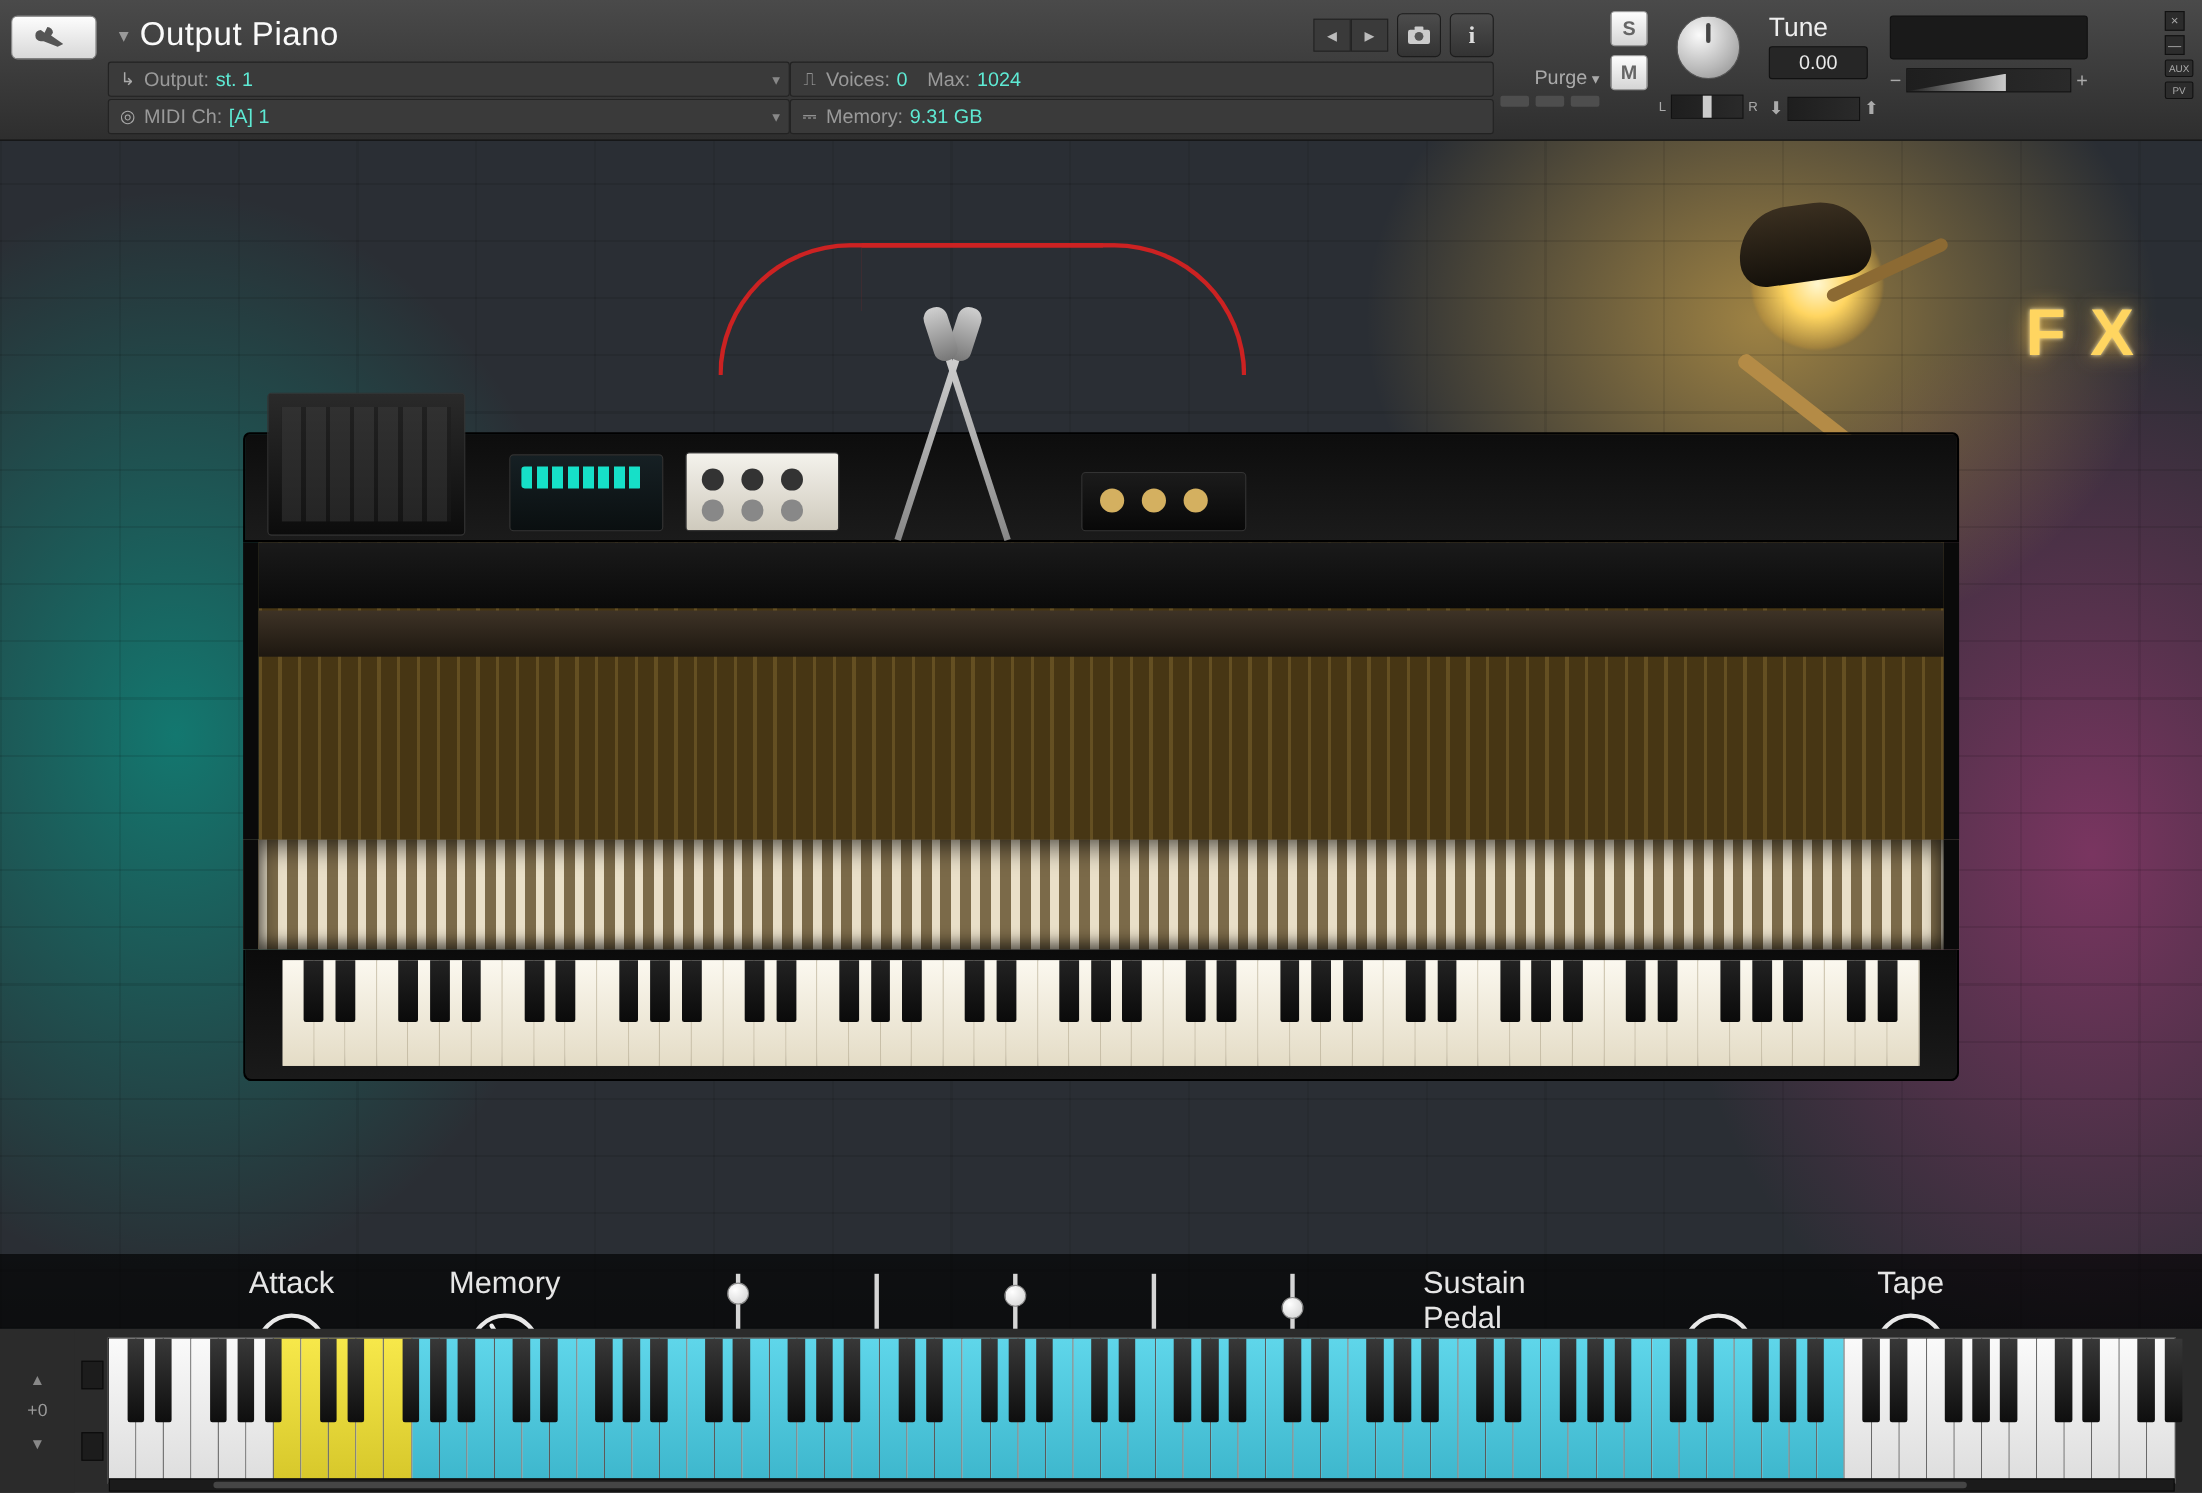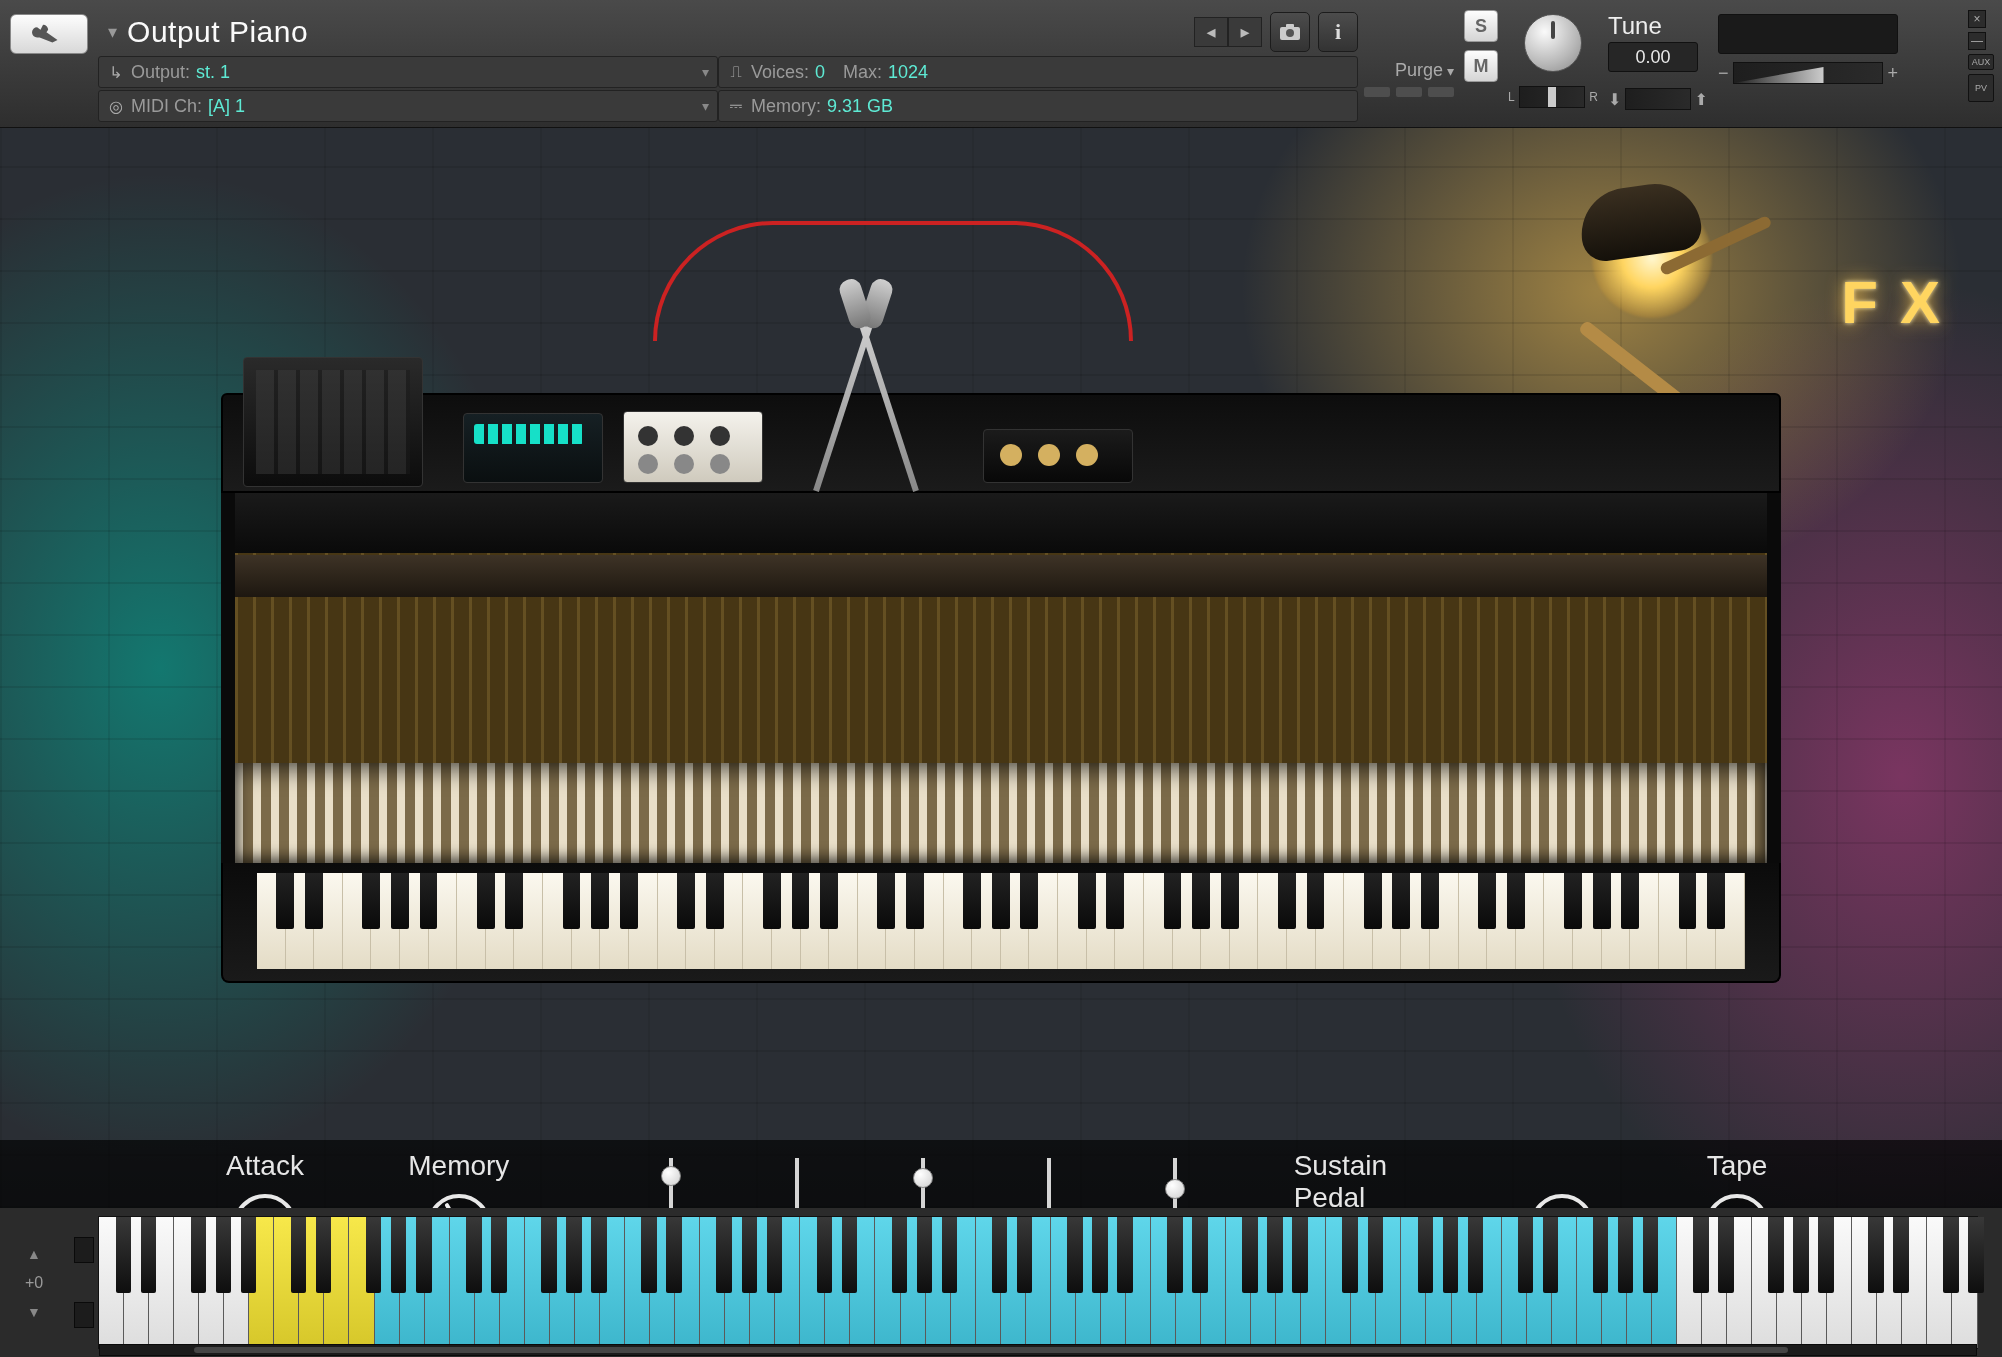--- a/index.html
+++ b/index.html
@@ -326,21 +326,21 @@
         <div class="hstrip">
           <div class="vol-tri"></div>
         </div>
         <span style="color:#aaa;font-size:18px">+</span>
       </div>
     </div>
     <div class="win-btns">
       <span>×</span>
       <span>—</span>
       <span class="mini-box" style="width:26px;height:16px;font-size:9px">AUX</span>
-      <span class="mini-box" style="width:26px;height:28px;font-size:9px">PV</span>
+      <span class="mini-box" style="width:26px;height:16px;font-size:9px">PV</span>
     </div>
   </div>
 </div>
 
 <div class="main">
   <div class="fx-label">FX</div>
 
   <div class="lamp">
     <div class="bulb"></div>
       <div class="shade"></div>

